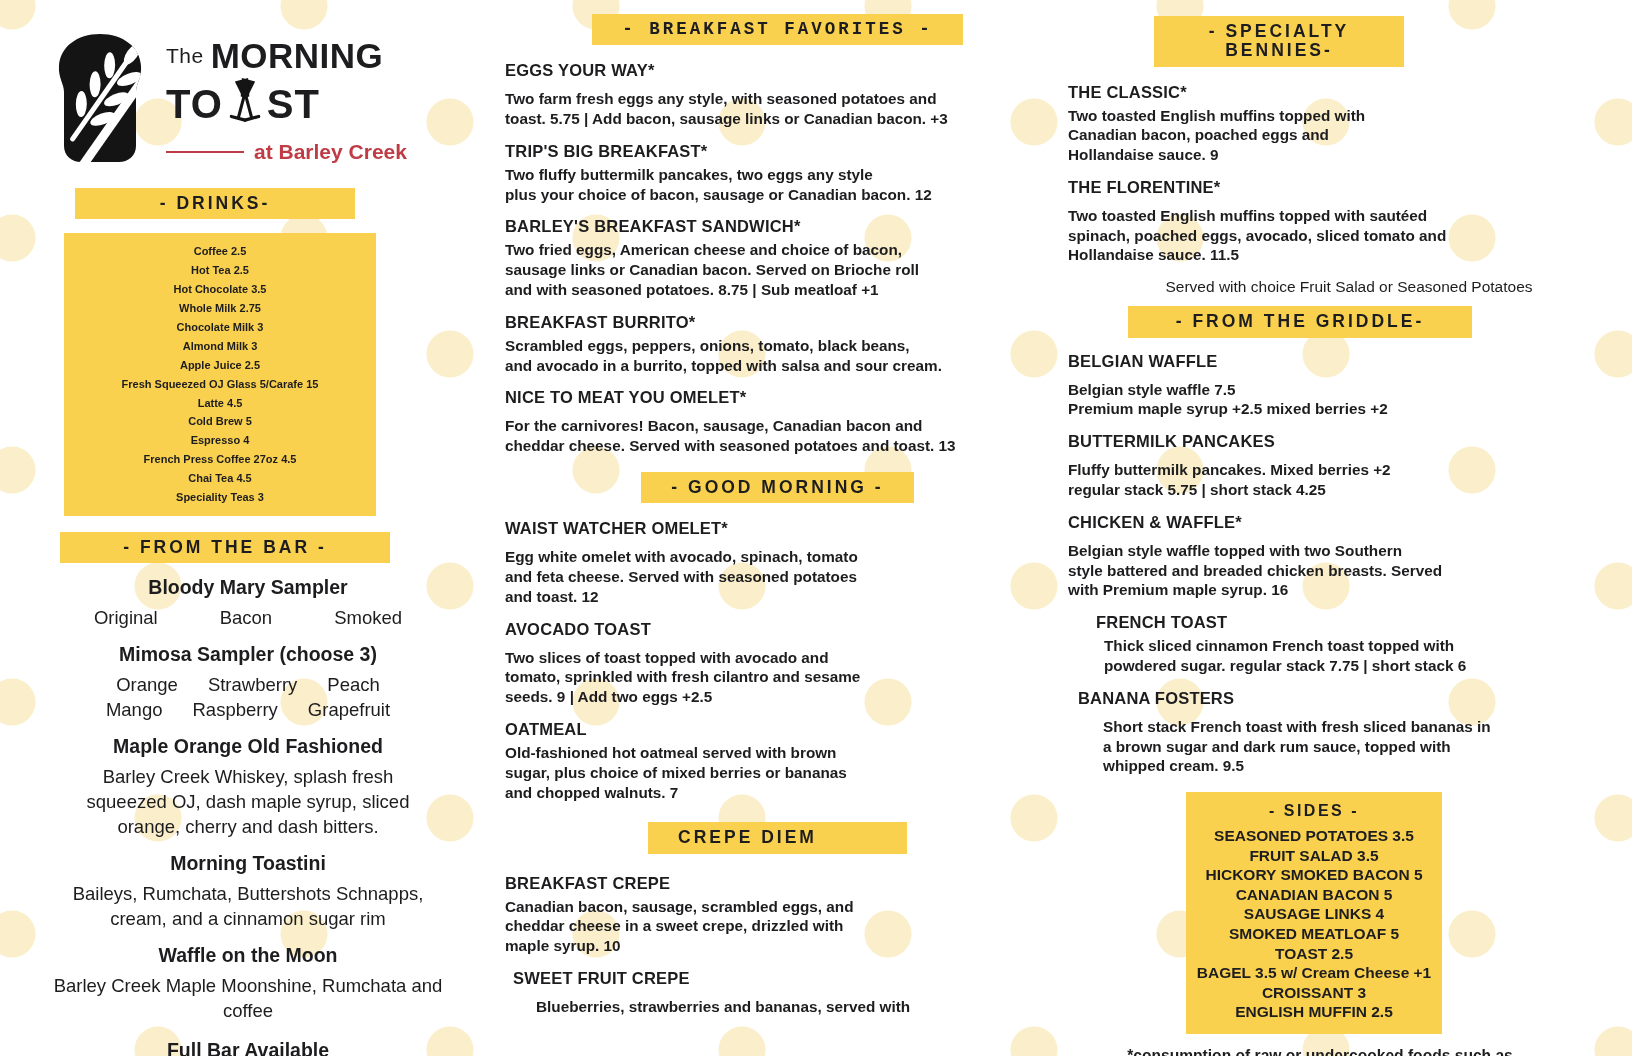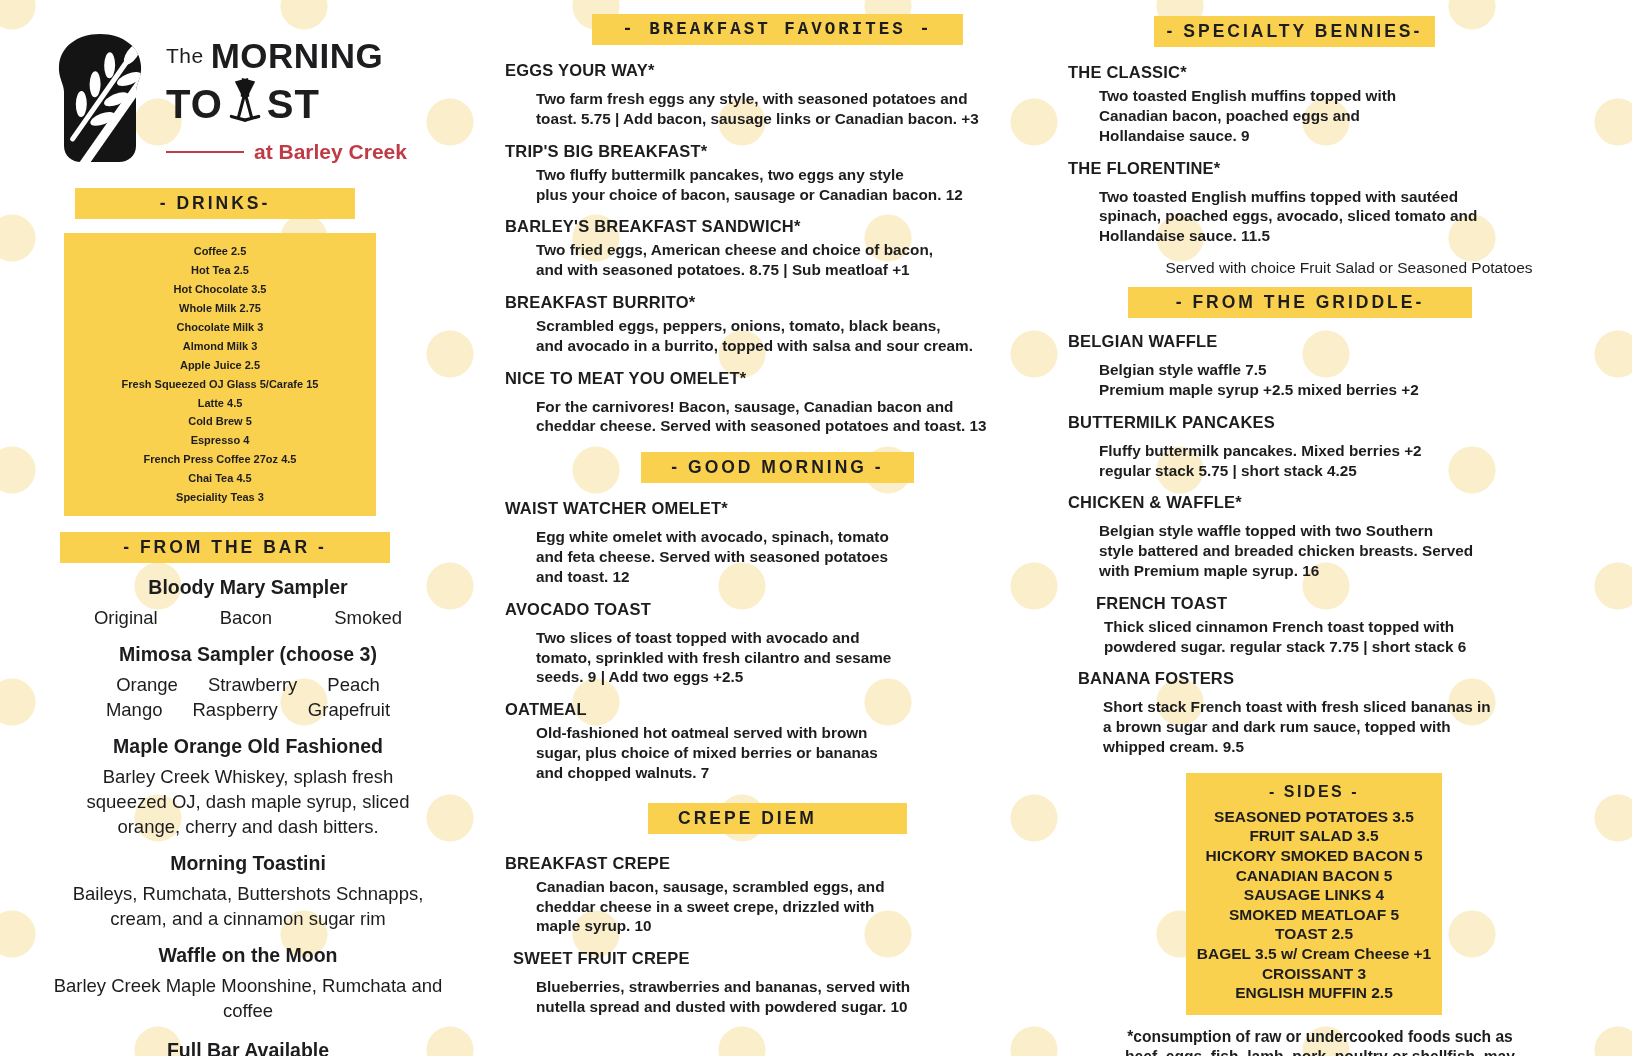--- a/index.html
+++ b/index.html
@@ -47,21 +47,21 @@
   .bar-name { font-weight:700; font-size:19.5px; margin-top:13px; margin-bottom:6px; }
   .bar-line { font-size:18.5px; font-weight:400; line-height:25px; }
   .flavor-row { display:flex; justify-content:center; font-size:18.5px; line-height:25px; }
   .gap-wide { column-gap:62px; }
   .gap-med  { column-gap:30px; }
   .bar-footer { font-weight:700; font-size:19.5px; margin-top:16px; }
 
   
   .mi { margin-bottom:13px; }
   .mi-name { font-weight:700; font-size:16.5px; letter-spacing:0.2px; }
-  .mi-desc { margin-left:31px; margin-top:4px; font-weight:700; font-size:15.3px; }
+  .mi-desc { margin-top:4px; font-weight:700; font-size:15.3px; }
   .mi-desc div { line-height:19.8px; white-space:nowrap; }
   .mt-extra { margin-top:10px; }
   .desc-gap { margin-top:9px; }
 
   .note-line { font-weight:400; font-size:15.5px; text-align:center; margin:2px 0 10px 0; white-space:nowrap; }
 
   
   .sides-box {
     background:#fad14e; width:256px; margin:16px 0 0 118px; padding:10px 0 12px 0;
     text-align:center; white-space:nowrap;
@@ -212,20 +212,21 @@
       <div class="mi-desc">
         <div>Two fluffy buttermilk pancakes, two eggs any style</div>
         <div>plus your choice of bacon, sausage or Canadian bacon. 12</div>
       </div>
     </div>
 
     <div class="mi mt-extra">
       <div class="mi-name">BARLEY'S  BREAKFAST SANDWICH*</div>
       <div class="mi-desc">
         <div>Two fried eggs, American cheese and choice of bacon,</div>
+        <div>sausage links or Canadian bacon. Served on Brioche roll</div>
         <div>and with seasoned potatoes. 8.75  | Sub meatloaf +1</div>
       </div>
     </div>
 
     <div class="mi">
       <div class="mi-name">BREAKFAST BURRITO*</div>
       <div class="mi-desc">
         <div>Scrambled eggs, peppers, onions, tomato, black beans,</div>
         <div>and avocado in a burrito, topped with salsa and sour cream.</div>
       </div>
@@ -276,28 +277,27 @@
         <div>Canadian bacon, sausage, scrambled eggs, and</div>
         <div>cheddar cheese in a sweet crepe, drizzled with</div>
         <div>maple syrup. 10</div>
       </div>
     </div>
 
     <div class="mi" style="margin-left:8px;">
       <div class="mi-name">SWEET FRUIT CREPE</div>
       <div class="mi-desc desc-gap" style="margin-left:23px;">
         <div>Blueberries, strawberries and bananas, served with</div>
-        <div>nutella spread and dusted with powdered sugar. 10</div>
       </div>
     </div>
   </div>
 
   <div class="col col-right">
 
-    <div class="band" style="width:281px; margin:0 0 16px 86px;">- SPECIALTY BENNIES-</div>
+    <div class="band" style="width:250px; margin:0 0 16px 86px;">- SPECIALTY BENNIES-</div>
 
     <div class="mi">
       <div class="mi-name">THE CLASSIC*</div>
       <div class="mi-desc">
         <div>Two toasted English muffins topped with</div>
         <div>Canadian bacon, poached eggs and</div>
         <div>Hollandaise sauce. 9</div>
       </div>
     </div>
 

